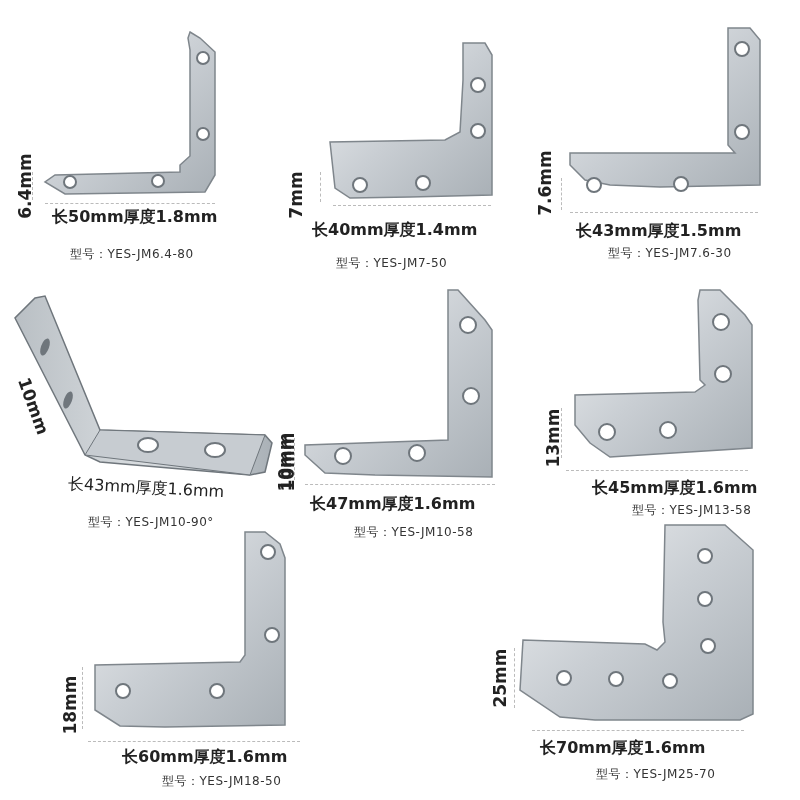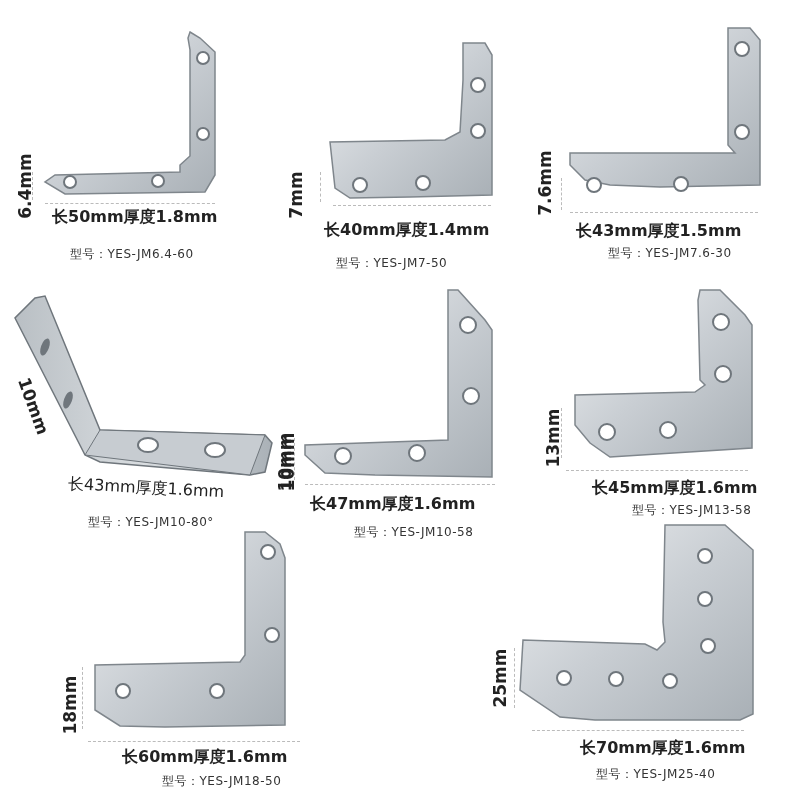--- a/index.html
+++ b/index.html
@@ -40,35 +40,35 @@
     <polygon points="150,2 160,8 175,22 175,145 165,162 25,164 5,152 15,145 140,142 140,135 150,126 150,20 148,8" fill="url(#metal)" stroke="#7f868c" stroke-width="1.5"></polygon>
     <circle cx="163" cy="28" r="6" fill="#fff" stroke="#6f767c" stroke-width="2"></circle>
     <circle cx="163" cy="104" r="6" fill="#fff" stroke="#6f767c" stroke-width="2"></circle>
     <circle cx="30" cy="152" r="6" fill="#fff" stroke="#6f767c" stroke-width="2"></circle>
     <circle cx="118" cy="151" r="6" fill="#fff" stroke="#6f767c" stroke-width="2"></circle>
   </svg>
   <div class="dash-v" style="left:32px;top:172px;height:28px"></div>
   <div class="dash-h" style="left:45px;top:203px;width:170px"></div>
   <div class="dim-v" style="left:-8px;top:176px">6.4mm</div>
   <div class="spec" style="left:52px;top:207px">长50mm厚度1.8mm</div>
-  <div class="model" style="left:70px;top:246px">型号：YES-JM6.4-60</div>
+  <div class="model" style="left:70px;top:246px">型号：YES-JM6.4-80</div>
 </div>
 
 <div class="item">
   <svg class="bracket" style="left:320px;top:40px" width="180" height="170">
     <polygon points="143,3 165,3 172,15 172,155 90,157 30,158 15,148 10,102 125,100 140,92 143,40" fill="url(#metal)" stroke="#7f868c" stroke-width="1.5"></polygon>
     <circle cx="158" cy="45" r="7" fill="#fff" stroke="#6f767c" stroke-width="2"></circle>
     <circle cx="158" cy="91" r="7" fill="#fff" stroke="#6f767c" stroke-width="2"></circle>
     <circle cx="40" cy="145" r="7" fill="#fff" stroke="#6f767c" stroke-width="2"></circle>
     <circle cx="103" cy="143" r="7" fill="#fff" stroke="#6f767c" stroke-width="2"></circle>
   </svg>
   <div class="dash-v" style="left:320px;top:172px;height:30px"></div>
   <div class="dash-h" style="left:333px;top:205px;width:158px"></div>
   <div class="dim-v" style="left:272px;top:185px">7mm</div>
-  <div class="spec" style="left:324px;top:220px">长40mm厚度1.4mm</div>
+  <div class="spec" style="left:312px;top:220px">长40mm厚度1.4mm</div>
   <div class="model" style="left:336px;top:255px">型号：YES-JM7-50</div>
 </div>
 
 <div class="item">
   <svg class="bracket" style="left:565px;top:25px" width="200" height="180">
     <polygon points="163,3 185,3 195,15 195,60 195,160 95,162 45,160 20,155 5,140 5,128 170,128 163,120" fill="url(#metal)" stroke="#7f868c" stroke-width="1.5"></polygon>
     <circle cx="177" cy="24" r="7" fill="#fff" stroke="#6f767c" stroke-width="2"></circle>
     <circle cx="177" cy="107" r="7" fill="#fff" stroke="#6f767c" stroke-width="2"></circle>
     <circle cx="29" cy="162" r="7" fill="#fff" stroke="#6f767c" stroke-width="2" transform="translate(0,-2)"></circle>
     <circle cx="116" cy="161" r="7" fill="#fff" stroke="#6f767c" stroke-width="2" transform="translate(0,-2)"></circle>
@@ -85,21 +85,21 @@
     <polygon points="25,8 35,6 90,140 255,145 262,153 255,182 240,185 90,172 75,165 5,28" fill="url(#metal2)" stroke="#6f767c" stroke-width="1.5"></polygon>
     <polygon points="75,165 90,140 255,145 240,185" fill="#c7ccd1" stroke="#6f767c" stroke-width="1"></polygon>
     <ellipse cx="35" cy="57" rx="4" ry="9" fill="#6f767c" transform="rotate(20 35 57)"></ellipse>
     <ellipse cx="58" cy="110" rx="4" ry="9" fill="#6f767c" transform="rotate(20 58 110)"></ellipse>
     <ellipse cx="138" cy="155" rx="10" ry="7" fill="#fff" stroke="#6f767c" stroke-width="2"></ellipse>
     <ellipse cx="205" cy="160" rx="10" ry="7" fill="#fff" stroke="#6f767c" stroke-width="2"></ellipse>
   </svg>
   <div class="dim-diag" style="left:4px;top:396px">10mm</div>
   <div class="dim-v" style="left:258px;top:452px">10mm</div>
   <div class="spec tilt" style="left:68px;top:478px">长43mm厚度1.6mm</div>
-  <div class="model" style="left:88px;top:514px">型号：YES-JM10-80°</div>
+  <div class="model" style="left:88px;top:514px">型号：YES-JM10-90°</div>
 </div>
 
 <div class="item">
   <svg class="bracket" style="left:300px;top:285px" width="200" height="200">
     <polygon points="148,5 158,5 185,35 192,45 192,192 75,190 25,188 5,170 5,160 148,155" fill="url(#metal)" stroke="#7f868c" stroke-width="1.5"></polygon>
     <circle cx="168" cy="40" r="8" fill="#fff" stroke="#6f767c" stroke-width="2"></circle>
     <circle cx="171" cy="111" r="8" fill="#fff" stroke="#6f767c" stroke-width="2"></circle>
     <circle cx="43" cy="171" r="8" fill="#fff" stroke="#6f767c" stroke-width="2"></circle>
     <circle cx="117" cy="168" r="8" fill="#fff" stroke="#6f767c" stroke-width="2"></circle>
   </svg>
@@ -146,15 +146,15 @@
     <circle cx="190" cy="34" r="7" fill="#fff" stroke="#6f767c" stroke-width="2"></circle>
     <circle cx="190" cy="77" r="7" fill="#fff" stroke="#6f767c" stroke-width="2"></circle>
     <circle cx="193" cy="124" r="7" fill="#fff" stroke="#6f767c" stroke-width="2"></circle>
     <circle cx="49" cy="156" r="7" fill="#fff" stroke="#6f767c" stroke-width="2"></circle>
     <circle cx="101" cy="157" r="7" fill="#fff" stroke="#6f767c" stroke-width="2"></circle>
     <circle cx="155" cy="159" r="7" fill="#fff" stroke="#6f767c" stroke-width="2"></circle>
   </svg>
   <div class="dash-v" style="left:514px;top:648px;height:60px"></div>
   <div class="dash-h" style="left:532px;top:730px;width:212px"></div>
   <div class="dim-v" style="left:470px;top:668px">25mm</div>
-  <div class="spec" style="left:580px;top:738px">长70mm厚度1.6mm</div>
-  <div class="model" style="left:596px;top:766px">型号：YES-JM25-40</div>
+  <div class="spec" style="left:540px;top:738px">长70mm厚度1.6mm</div>
+  <div class="model" style="left:596px;top:766px">型号：YES-JM25-70</div>
 </div>
 
 </body></html>

